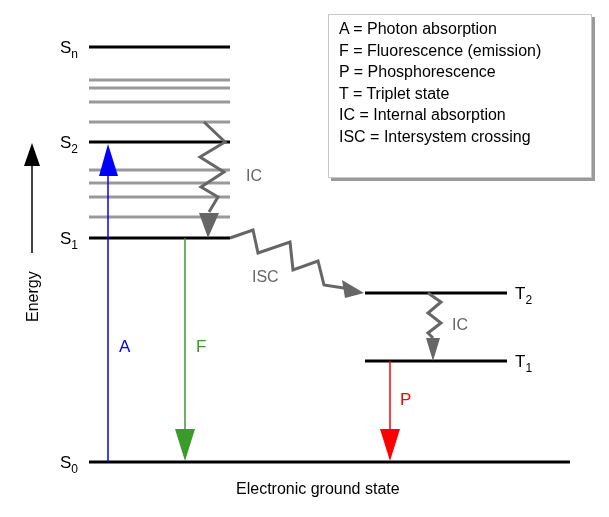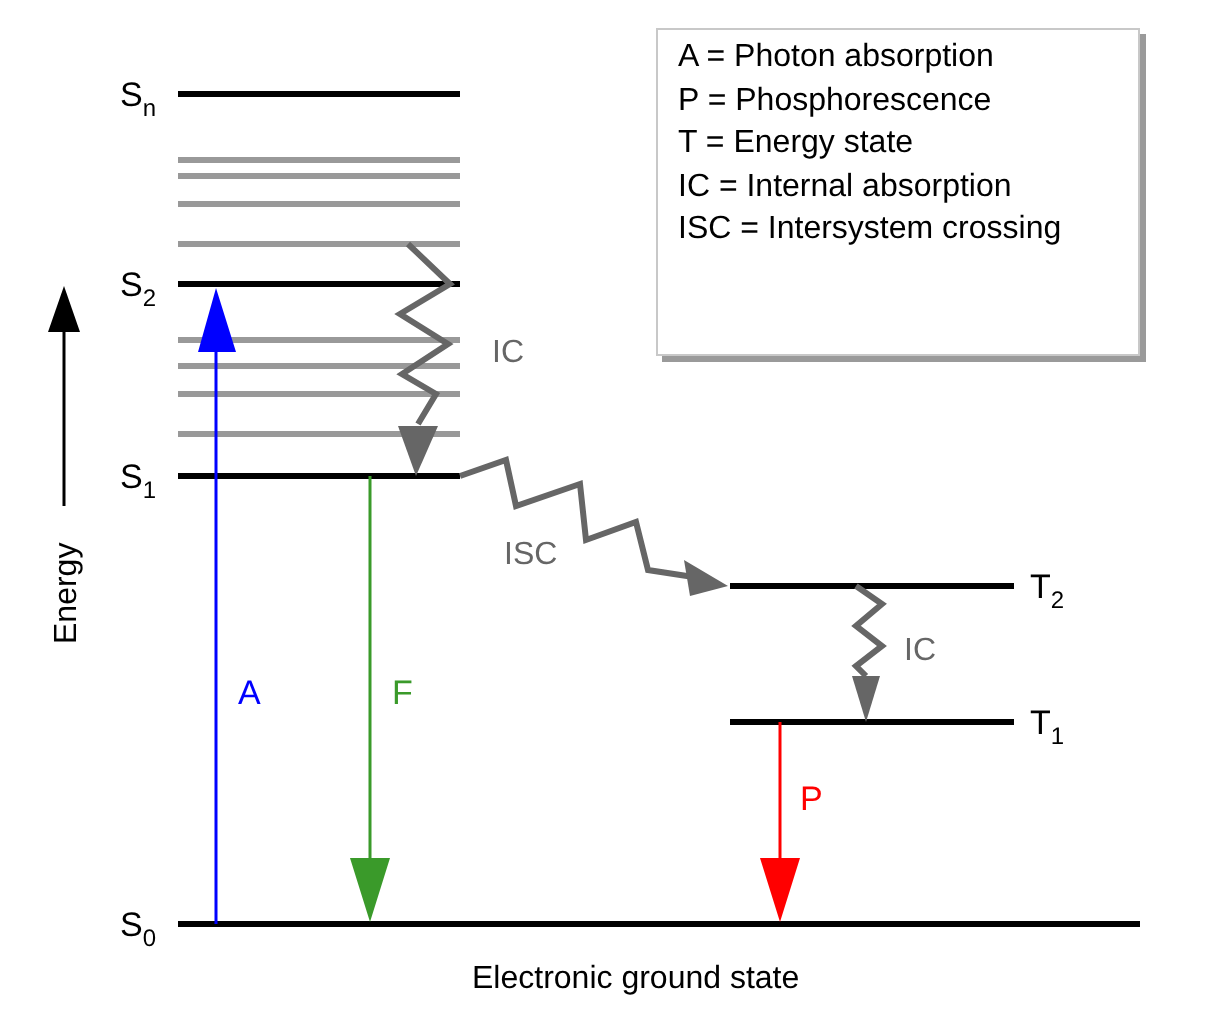--- a/index.html
+++ b/index.html
@@ -1,19 +1,19 @@
 <!DOCTYPE html>
 <html><head>
 <meta charset="utf-8">
 <style>
   html, body { margin:0; padding:0; background:#ffffff; }
   body { width:609px; height:517px; position:relative; overflow:hidden; font-family:"Liberation Sans", sans-serif; }
   #diagram { position:absolute; left:0; top:0; }
   .legend {
-    position:absolute; left:328px; top:14px; width:242px; height:164px;
+    position:absolute; left:328px; top:14px; width:264px; height:164px;
     background:#fff; border:1px solid #c8c8c8;
     box-shadow:3px 3px 0 #9a9a9a;
     box-sizing:border-box; padding:3px 0 0 10px;
   }
   .legend div { font-size:16px; line-height:21.6px; color:#000; white-space:nowrap; }
   svg text { font-family:"Liberation Sans", sans-serif; }
 </style>
 </head>
 <body>
 
@@ -88,17 +88,18 @@
     <polyline points="428,293 441,302 428,313 441,323 428,333 433,338" fill="none" stroke="#666" stroke-width="3" stroke-linejoin="miter"></polyline>
     <polygon points="426,338 440,338 433,361" fill="#666"></polygon>
     <text x="452" y="330" font-size="16" fill="#666">IC</text>
   </g>
 
   <text x="236" y="494" font-size="16" fill="#000">Electronic ground state</text>
 </svg>
 
 <div class="legend">
   <div>A = Photon absorption</div>
+  <div>F = Fluorescence (emission)</div>
   <div>P = Phosphorescence</div>
-  <div>T = Energy state</div>
+  <div>T = Triplet state</div>
   <div>IC = Internal absorption</div>
   <div>ISC = Intersystem crossing</div>
 </div>
 
 </body></html>

